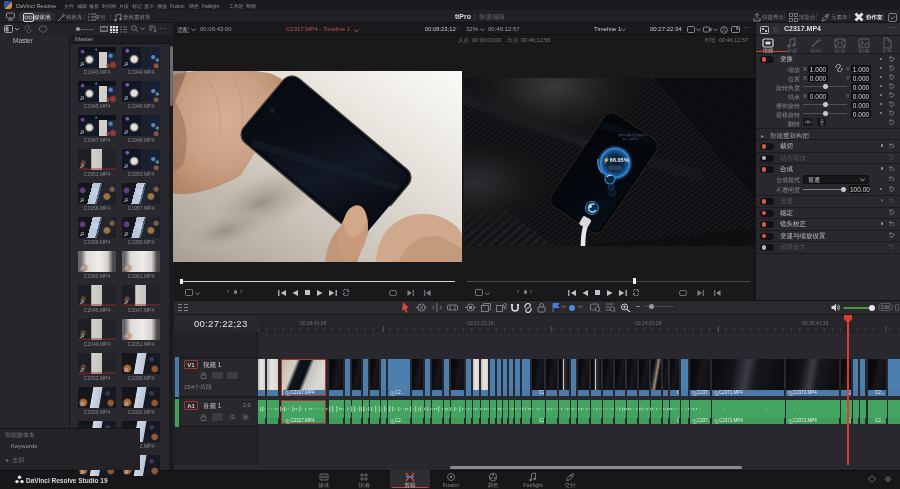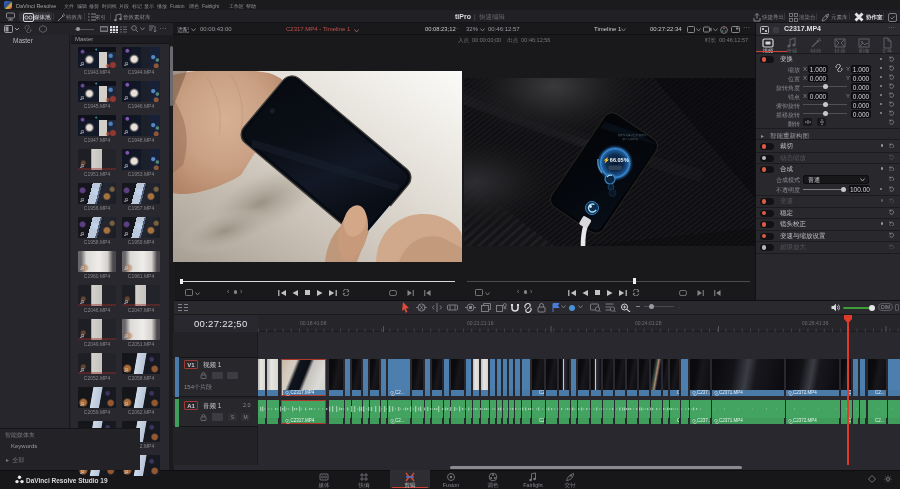--- a/index.html
+++ b/index.html
@@ -911,21 +911,21 @@
 <div class="ab" style="left:649px;top:303.5px;width:5px;height:5px;border-radius:50%;background:#9a9aa0;"></div>
 <div class="ab" style="left:678px;top:304px;font-size:6px;color:#85858b;">·</div>
 <svg class="ic" style="left:831px;top:303px" width="9" height="9" viewBox="0 0 9 9">
     <path d="M0.5 3 h2 L5 0.8 v7.4 L2.5 6 h-2 z" fill="#d8d8dc"></path>
     <path d="M6.2 2.8 a2.5 2.5 0 0 1 0 3.4 M7.4 1.6 a4.2 4.2 0 0 1 0 5.8" stroke="#d8d8dc" stroke-width="0.8" fill="none"></path>
   </svg>
 <div class="ab" style="left:843px;top:306.5px;width:30px;height:2px;border-radius:1px;background:#3d9b38;"></div>
 <div class="ab" style="left:869px;top:304.5px;width:6px;height:6px;border-radius:50%;background:#e8e8ec;"></div>
 <div class="ab" style="left:878px;top:303px;width:15px;height:8px;border:1px solid #5a5a60;border-radius:4px;color:#9a9aa0;font-size:5px;text-align:center;line-height:7px;">DIM</div>
 <div class="ab" style="left:895px;top:303.5px;width:4px;height:7px;border:1px solid #5a5a60;border-radius:1px;"></div>
-<div class="ab" style="left:194px;top:317.5px;font-size:9.5px;color:#e4e4e8;letter-spacing:0.3px;">00:27:22;50</div>
+<div class="ab" style="left:194px;top:317.5px;font-size:9.5px;color:#e4e4e8;letter-spacing:0.3px;">00:27:22;23</div>
 <div class="ab" style="left:258px;top:315px;width:642px;height:17px;background:#26262a;border-bottom:1px solid #1b1b1f;"></div>
 <div class="ab" style="left:300px;top:319.5px;font-size:5px;color:#6e6e74;">00:18:41:08</div>
 <div class="ab" style="left:467px;top:319.5px;font-size:5px;color:#6e6e74;">00:21:21:16</div>
 <div class="ab" style="left:635px;top:319.5px;font-size:5px;color:#6e6e74;">00:24:01:28</div>
 <div class="ab" style="left:802px;top:319.5px;font-size:5px;color:#6e6e74;">00:26:41:36</div>
 <svg class="ab" style="left:258px;top:315px" width="642" height="17" viewBox="0 0 642 17">
     <rect x="0.0" y="13.5" width="1" height="3.5" fill="#3e3e45"></rect>
     <rect x="8.2" y="13.5" width="1" height="3.5" fill="#3e3e45"></rect>
     <rect x="16.4" y="13.5" width="1" height="3.5" fill="#3e3e45"></rect>
     <rect x="24.6" y="13.5" width="1" height="3.5" fill="#3e3e45"></rect>

